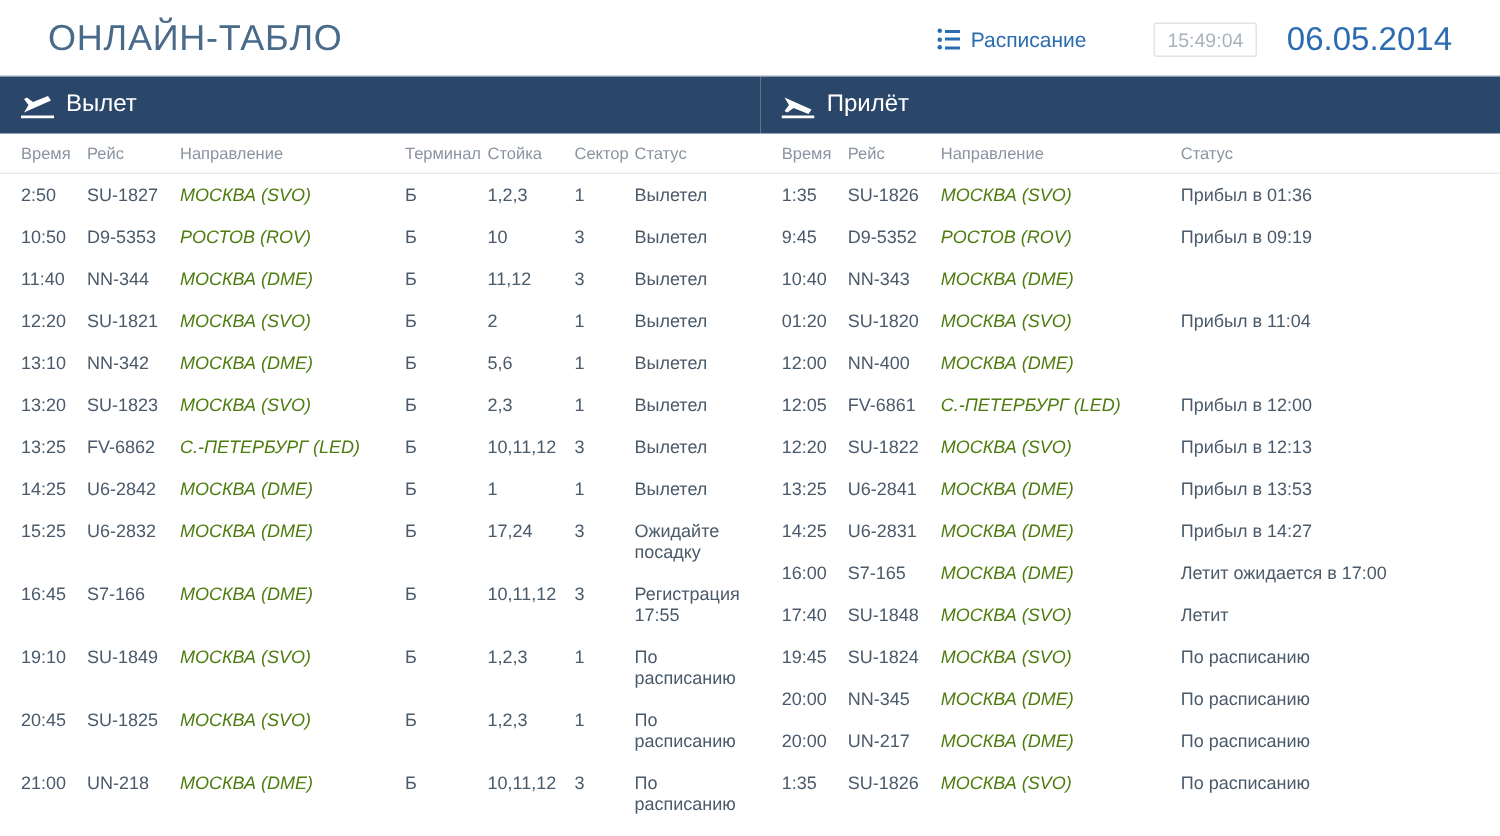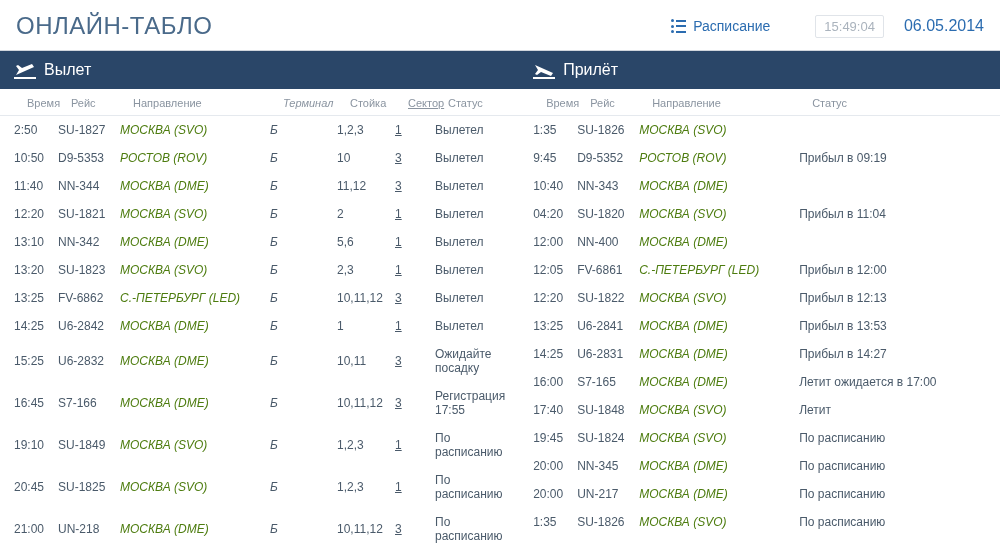--- a/index.html
+++ b/index.html
@@ -8,21 +8,21 @@
       font-size: 12px;
       background: #fff;
       width: 1000px;
       height: 557px;
       overflow: hidden;
     }
     .header {
       display: flex;
       align-items: center;
       justify-content: space-between;
-      padding: 12px 16px 10px;
+      padding: 12px 32px 10px;
       border-bottom: 1px solid #d0d5dc;
     }
     .title {
       font-size: 24px;
       font-weight: normal;
       color: #4a6a8a;
       letter-spacing: 0.5px;
       font-variant: small-caps;
     }
     .header-right {
@@ -59,59 +59,59 @@
     .clock {
       color: #aab3bd;
       font-size: 13px;
       border: 1px solid #e0e4e9;
       padding: 3px 8px;
       border-radius: 2px;
       margin-left: 25px;
     }
     .date {
       color: #2b6cb0;
-      font-size: 16px;
+      font-size: 22px;
       font-weight: normal;
     }
     .panels {
       display: flex;
     }
     .panel {
       flex: 1;
     }
     .panel-header {
       background: #2a4668;
       color: #fff;
       padding: 10px 14px;
       font-size: 16px;
       display: flex;
       align-items: flex-start;
       gap: 8px;
     }
     .plane-icon svg { display: block; }
     .table-head {
       display: flex;
-      padding: 8px 27px 6px;
+      padding: 8px 14px 6px;
       color: #8a94a0;
       font-size: 11px;
       border-bottom: 1px solid #e5e9ee;
     }
     .row {
       display: flex;
       padding: 7px 14px;
       font-size: 12px;
       color: #4a5a6a;
-      align-items: center;
+      align-items: flex-start;
     }
     .dep .c-time { width: 44px; }
     .dep .c-flight { width: 62px; }
     .dep .c-dest { width: 150px; }
-    .dep .c-term { width: 55px; font-style: italic; }
-    .dep .c-desk { width: 58px; margin-left: 12px; }
-    .dep .c-sector { width: 40px; text-decoration: underline; }
+    .dep .c-term { width: 55px; }
+    .dep .c-desk { width: 58px; }
+    .dep .c-sector { width: 40px; }
     .dep .c-status { flex: 1; }
     .arr .c-time { width: 44px; }
     .arr .c-flight { width: 62px; }
     .arr .c-dest { width: 160px; }
     .arr .c-status { flex: 1; }
     .link { color: #4d7c0f; cursor: pointer; font-style: italic; }
   </style>
 </head>
 <body>
 
@@ -231,21 +231,21 @@
           <div class="c-term">Б</div>
           <div class="c-desk">1</div>
           <div class="c-sector">1</div>
           <div class="c-status">Вылетел</div>
         </div>
         <div class="row">
           <div class="c-time">15:25</div>
           <div class="c-flight">U6-2832</div>
           <div class="c-dest"><span class="link">МОСКВА (DME)</span></div>
           <div class="c-term">Б</div>
-          <div class="c-desk">10,11</div>
+          <div class="c-desk">17,24</div>
           <div class="c-sector">3</div>
           <div class="c-status">Ожидайте посадку</div>
         </div>
         <div class="row">
           <div class="c-time">16:45</div>
           <div class="c-flight">S7-166</div>
           <div class="c-dest"><span class="link">МОСКВА (DME)</span></div>
           <div class="c-term">Б</div>
           <div class="c-desk">10,11,12</div>
           <div class="c-sector">3</div>
@@ -295,34 +295,35 @@
       <div class="c-time">Время</div>
       <div class="c-flight">Рейс</div>
       <div class="c-dest">Направление</div>
       <div class="c-status">Статус</div>
     </div>
     <div id="arr-body">
         <div class="row">
           <div class="c-time">1:35</div>
           <div class="c-flight">SU-1826</div>
           <div class="c-dest"><span class="link">МОСКВА (SVO)</span></div>
+          <div class="c-status">Прибыл в 01:36</div>
         </div>
         <div class="row">
           <div class="c-time">9:45</div>
           <div class="c-flight">D9-5352</div>
           <div class="c-dest"><span class="link">РОСТОВ (ROV)</span></div>
           <div class="c-status">Прибыл в 09:19</div>
         </div>
         <div class="row">
           <div class="c-time">10:40</div>
           <div class="c-flight">NN-343</div>
           <div class="c-dest"><span class="link">МОСКВА (DME)</span></div>
         </div>
         <div class="row">
-          <div class="c-time">04:20</div>
+          <div class="c-time">01:20</div>
           <div class="c-flight">SU-1820</div>
           <div class="c-dest"><span class="link">МОСКВА (SVO)</span></div>
           <div class="c-status">Прибыл в 11:04</div>
         </div>
         <div class="row">
           <div class="c-time">12:00</div>
           <div class="c-flight">NN-400</div>
           <div class="c-dest"><span class="link">МОСКВА (DME)</span></div>
         </div>
         <div class="row">

